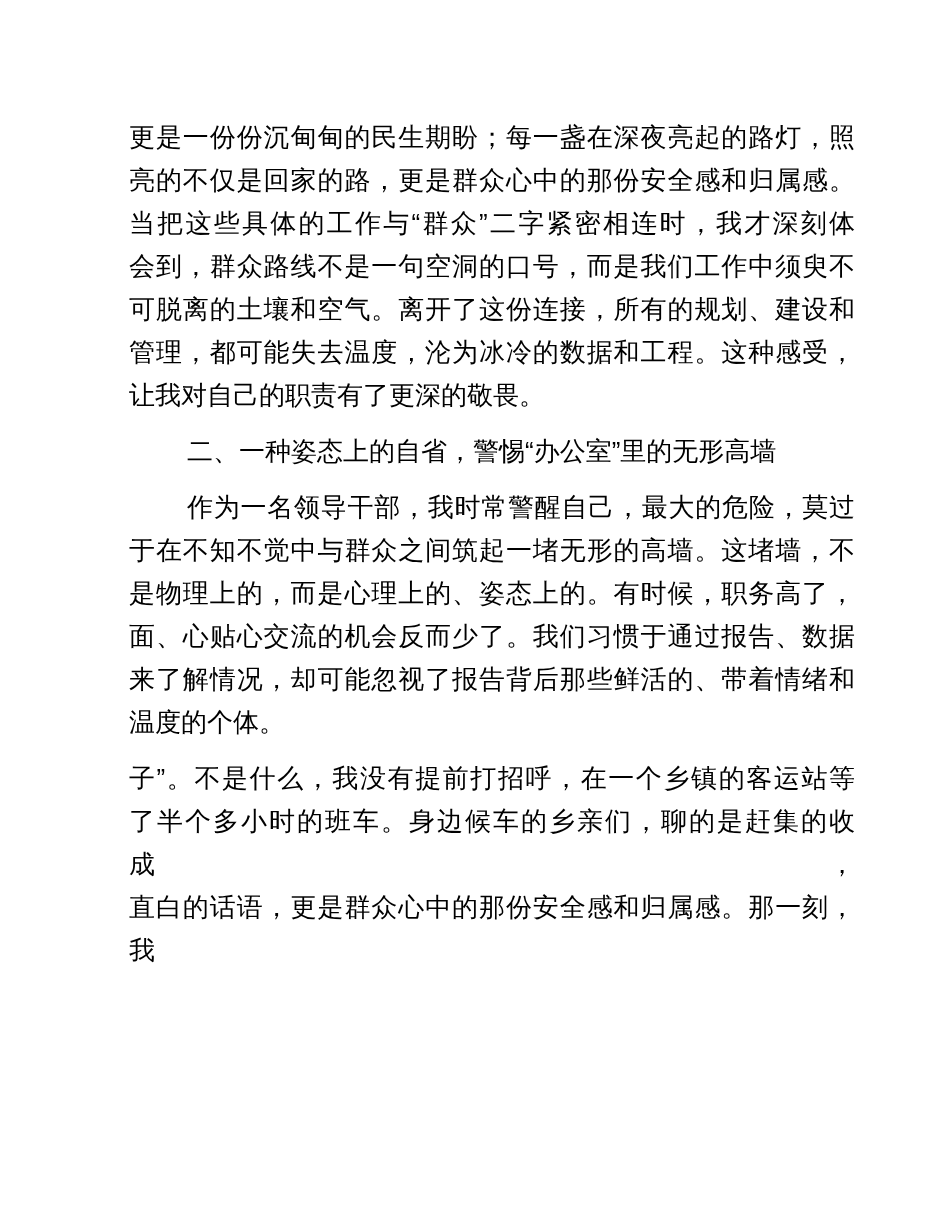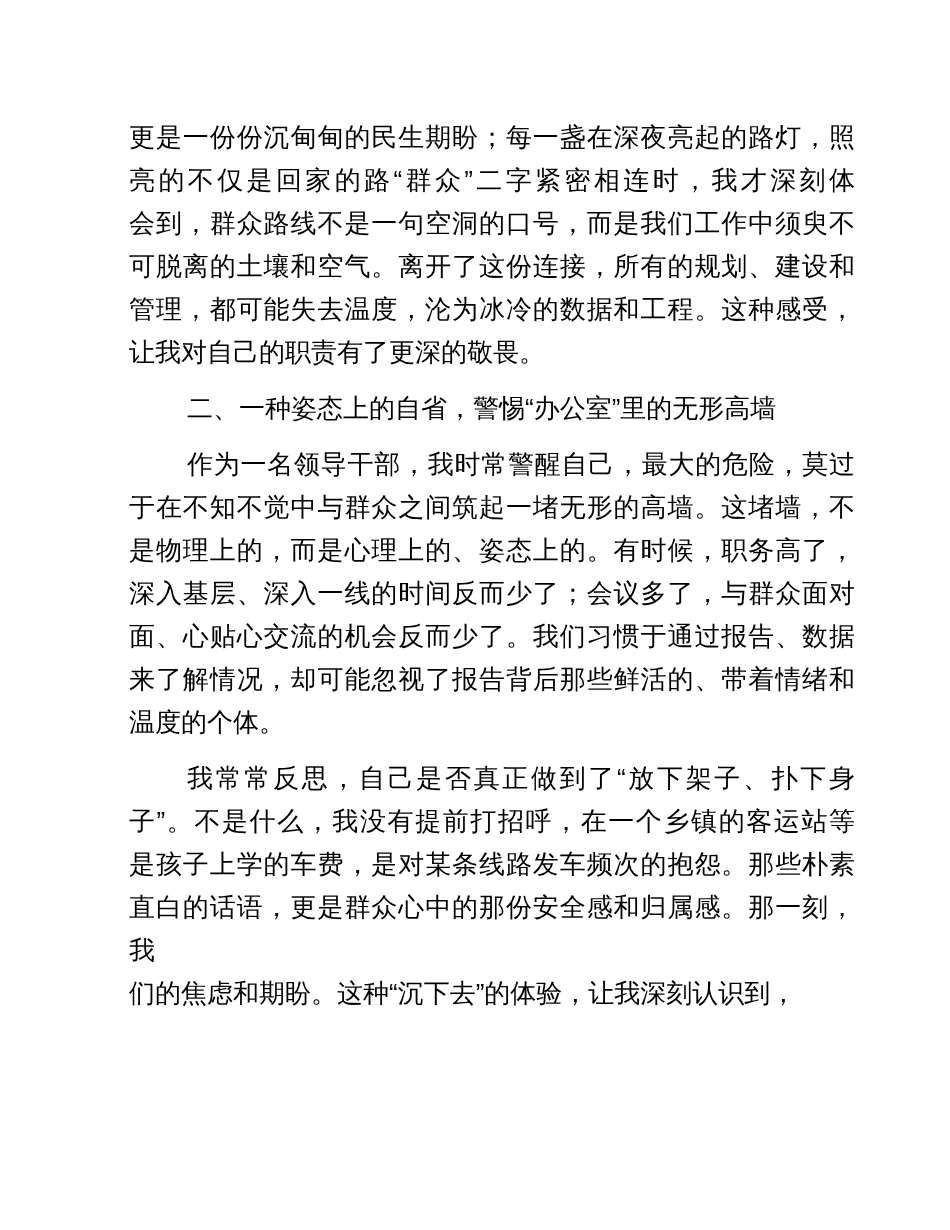--- a/index.html
+++ b/index.html
@@ -53,39 +53,37 @@
     text-align-last: left;
   }
 </style>
 </head>
 <body>
 
 <div class="doc-page">
   <div class="doc-body">
       <div class="block">
         <div class="line">更是一份份沉甸甸的民生期盼；每一盏在深夜亮起的路灯，照</div>
-        <div class="line">亮的不仅是回家的路“群众”二字紧密相连时，我才深刻体</div>
+        <div class="line">亮的不仅是回家的路，更是群众心中的那份安全感和归属感。</div>
+        <div class="line">当把这些具体的工作与“群众”二字紧密相连时，我才深刻体</div>
         <div class="line">会到，群众路线不是一句空洞的口号，而是我们工作中须臾不</div>
         <div class="line">可脱离的土壤和空气。离开了这份连接，所有的规划、建设和</div>
         <div class="line">管理，都可能失去温度，沦为冰冷的数据和工程。这种感受，</div>
         <div class="line para-end">让我对自己的职责有了更深的敬畏。</div>
       </div>
       <div class="block heading">
         <div class="line para-end first-indent">二、一种姿态上的自省，警惕“办公室”里的无形高墙</div>
       </div>
       <div class="block">
         <div class="line first-indent">作为一名领导干部，我时常警醒自己，最大的危险，莫过</div>
         <div class="line">于在不知不觉中与群众之间筑起一堵无形的高墙。这堵墙，不</div>
         <div class="line">是物理上的，而是心理上的、姿态上的。有时候，职务高了，</div>
-        <div class="line">深入基层、深入一线的时间反而少了；会议多了，与群众面对</div>
         <div class="line">面、心贴心交流的机会反而少了。我们习惯于通过报告、数据</div>
         <div class="line">来了解情况，却可能忽视了报告背后那些鲜活的、带着情绪和</div>
         <div class="line para-end">温度的个体。</div>
       </div>
       <div class="block">
-        <div class="line first-indent">我常常反思，自己是否真正做到了“放下架子、扑下身</div>
         <div class="line">子”。不是什么，我没有提前打招呼，在一个乡镇的客运站等</div>
-        <div class="line">是孩子上学的车费，是对某条线路发车频次的抱怨。那些朴素</div>
+        <div class="line">了半个多小时的班车。身边候车的乡亲们，聊的是赶集的收成，</div>
         <div class="line">直白的话语，更是群众心中的那份安全感和归属感。那一刻，我</div>
-        <div class="line para-end">们的焦虑和期盼。这种“沉下去”的体验，让我深刻认识到，</div>
       </div>
     </div>
 </div>
 
 </body></html>

